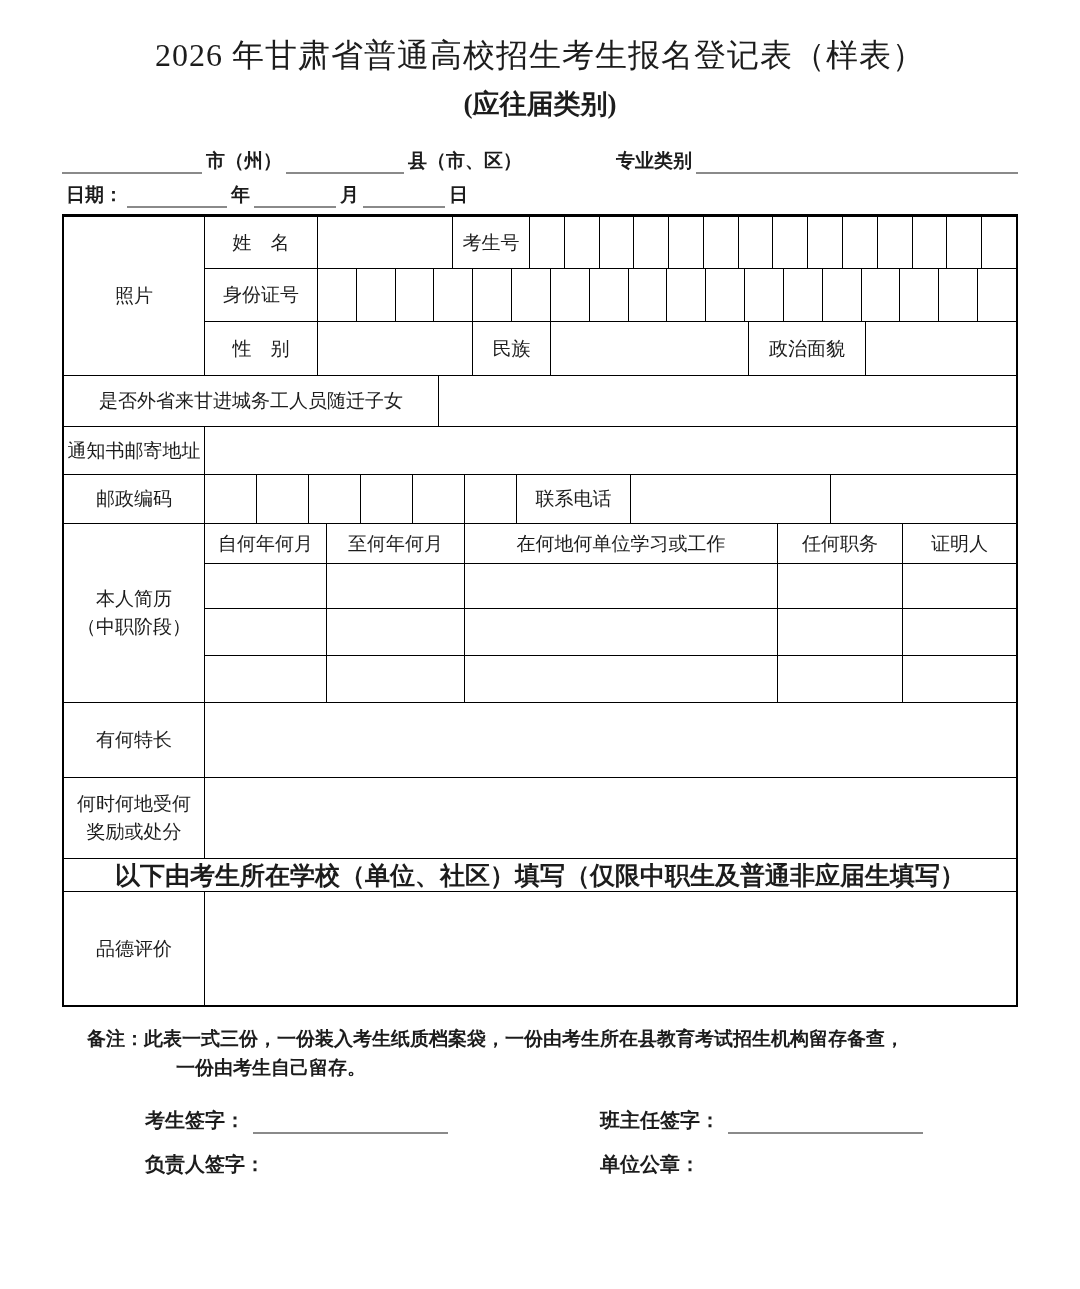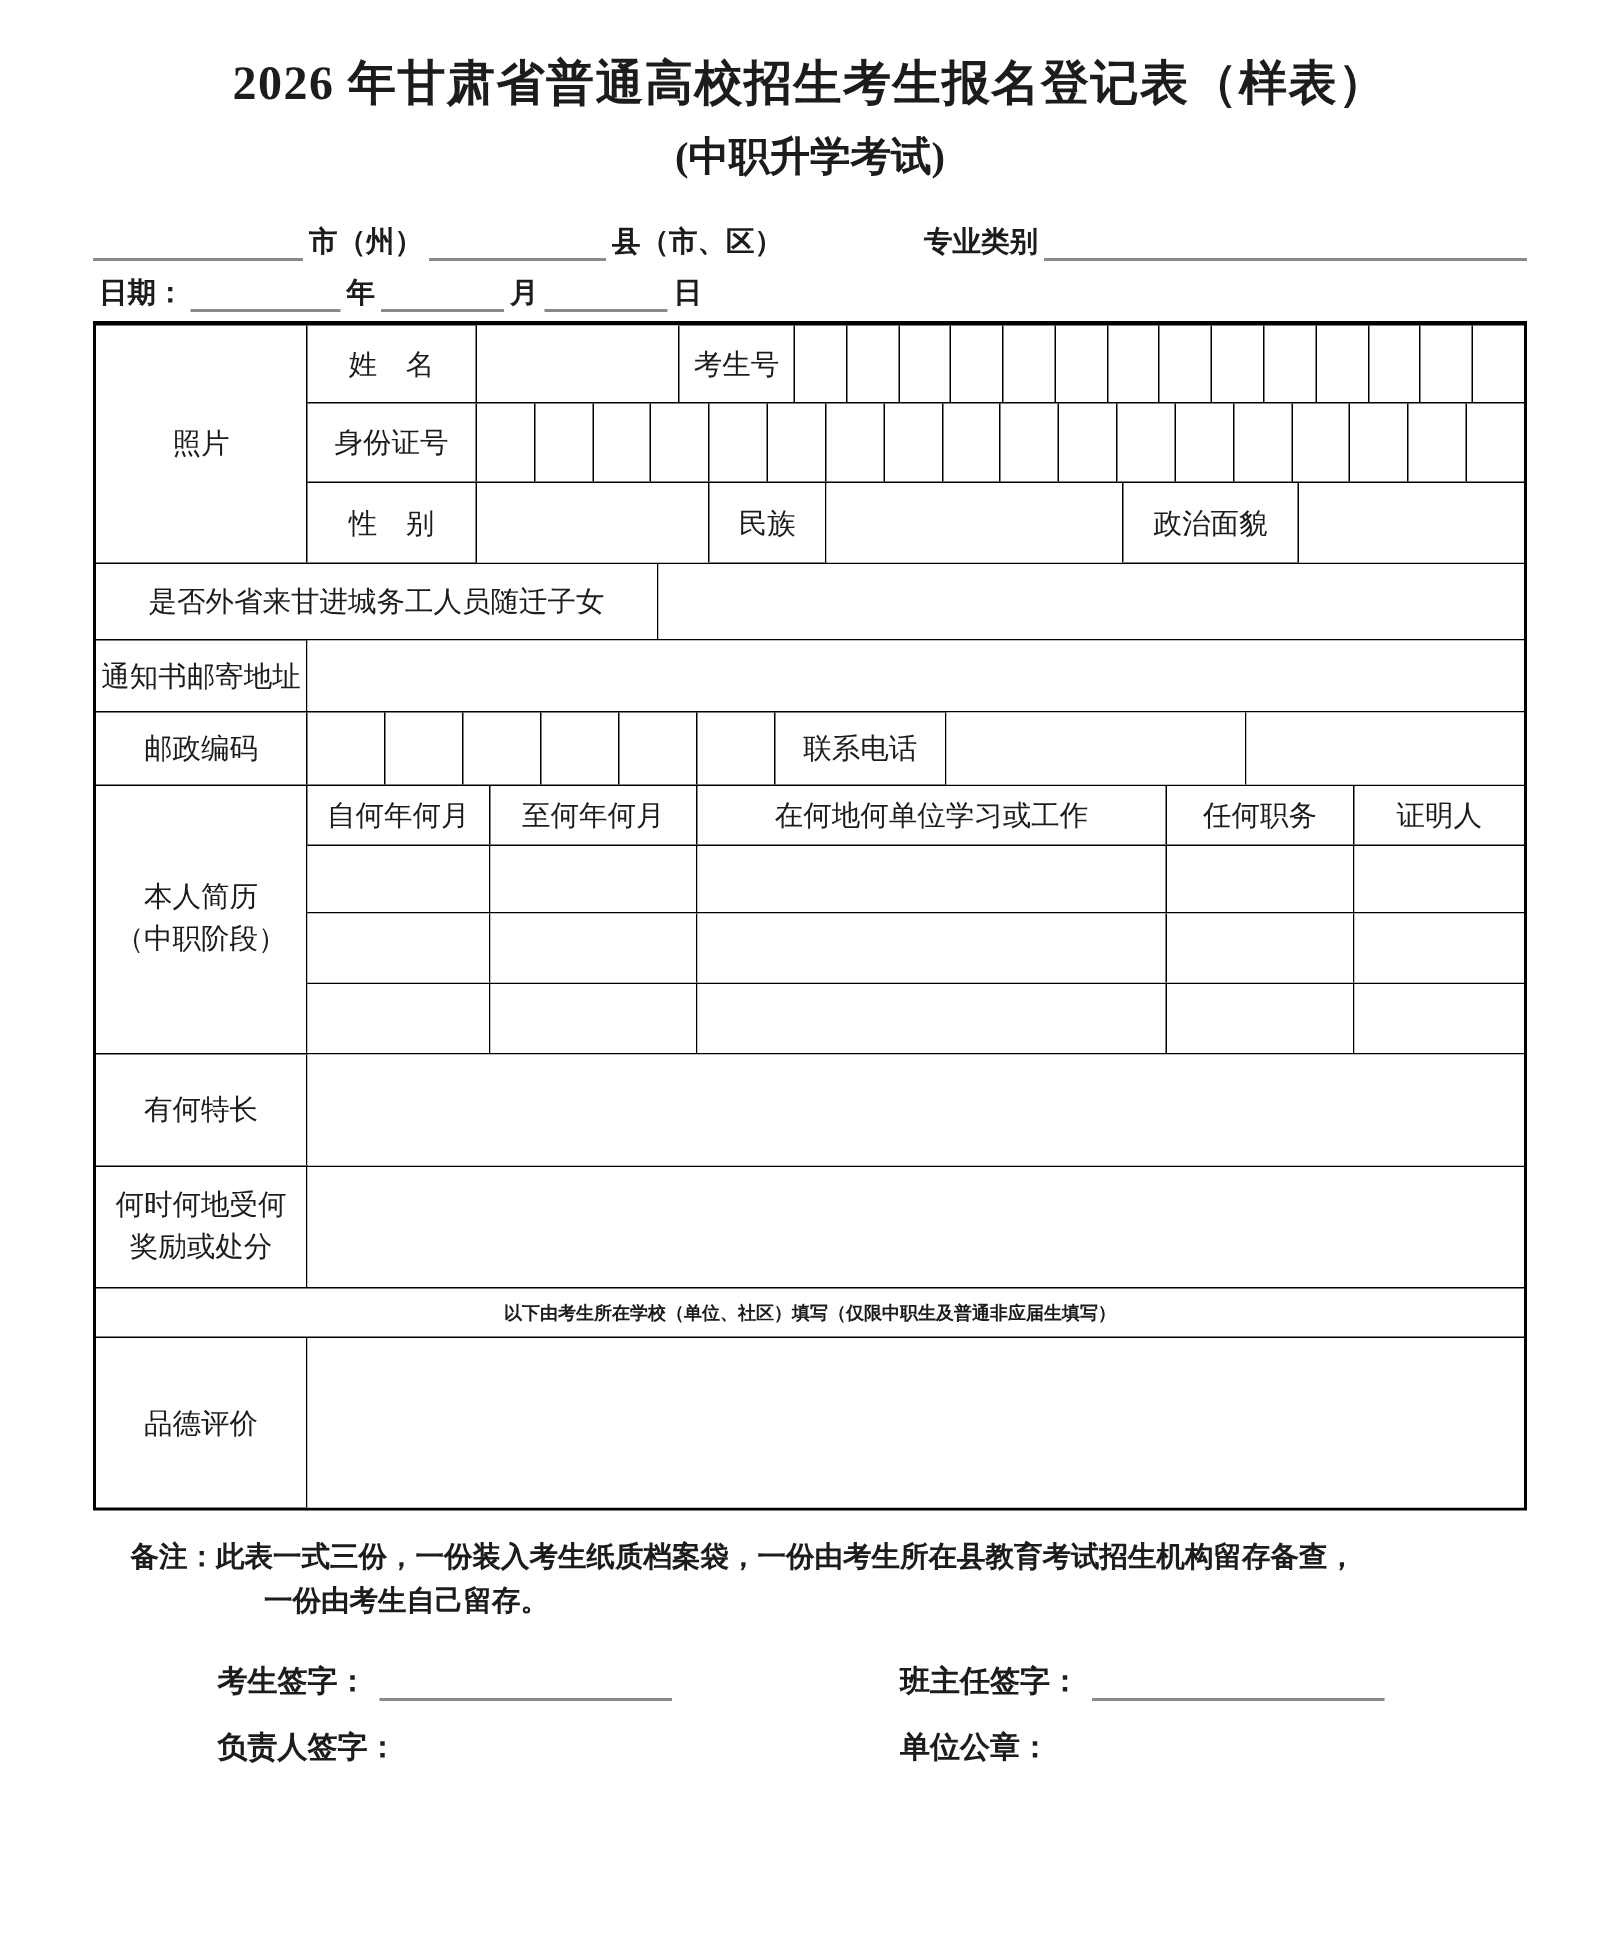--- a/index.html
+++ b/index.html
@@ -4,21 +4,21 @@
 <style>
   * { margin:0; padding:0; box-sizing:border-box; }
   body {
     width:1080px; height:1289px; background:#ffffff;
     font-family:"Liberation Serif","DejaVu Serif",serif;
     color:#1c1c1c;
   }
   .page { position:relative; width:1080px; height:1289px; overflow:hidden; }
 
   
-  .title1 { padding-top:34px; text-align:center; font-size:32px; font-weight:bold; letter-spacing:1px; }
+  .title1 { padding-top:34px; text-align:center; font-size:32px; font-weight:normal; letter-spacing:1px; }
   .title2 { margin-top:8px; text-align:center; font-size:27px; font-weight:bold; }
 
   
   .hline { margin-left:62px; width:956px; font-size:19px; font-weight:bold; display:flex; align-items:flex-end; }
   .hline1 { margin-top:26px; }
   .hline2 { margin-top:8px; margin-bottom:6px; }
   .ul { display:inline-block; border-bottom:2px solid #8a8a8a; align-self:flex-end; height:22px; }
   .ul-a { width:140px; } .ul-b { width:118px; }
   .ul-major { flex:1; }
   .gap-major { width:86px; }
@@ -33,21 +33,21 @@
   .rows { flex:1; display:flex; flex-direction:column; }
   .tr { display:flex; border-bottom:1px solid #000; }
   .tr:last-child { border-bottom:none; }
   .td { border-right:1px solid #000; display:flex; align-items:center; justify-content:center; font-size:19px; text-align:center; }
   .td:last-child { border-right:none; }
   .cells { display:flex; flex:1; }
   .cells .dcell { flex:1; border-right:1px solid #000; }
   .cells .dcell:last-child { border-right:none; }
   .fill { background:#fff; }
   .two-line { line-height:1.45; }
-  .full-note { flex:1; font-weight:bold; font-size:12px; display:flex; align-items:center; justify-content:center; }
+  .full-note { flex:1; font-weight:bold; font-size:25px; display:flex; align-items:center; justify-content:center; }
 
   
   .h52 { height:52px; } .h53 { height:53px; } .h45 { height:45px; } .h50 { height:50px; }
   .h47 { height:47px; } .h48 { height:48px; } .h40 { height:40px; } .h46 { height:46px; }
   .h74 { height:74px; } .h80 { height:80px; } .h33 { height:33px; } .h113 { height:113px; }
 
   
   .note { margin:18px 0 0 87px; width:830px; font-size:19px; font-weight:bold; line-height:1.5; }
   .note .indent { margin-left:89px; }
   .signrow { position:relative; margin-left:145px; width:880px; font-size:20px; font-weight:bold; height:30px; }
@@ -56,21 +56,21 @@
   .sr-left { position:absolute; left:0; bottom:0; display:flex; align-items:flex-end; }
   .sr-right { position:absolute; left:455px; bottom:0; display:flex; align-items:flex-end; }
   .sign-ul { display:inline-block; border-bottom:2px solid #8a8a8a; width:195px; height:22px; margin-left:8px; }
 </style>
 </head>
 <body>
 
 <div class="page">
 
   <div class="title1">2026 年甘肃省普通高校招生考生报名登记表（样表）</div>
-  <div class="title2">(中职升学考试)</div>
+  <div class="title2">(应往届类别)</div>
 
   <div class="hline hline1">
     <span class="ul ul-a"></span>
     <span class="hl-txt">市（州）</span>
     <span class="ul ul-b"></span>
     <span class="hl-txt">县（市、区）</span>
     <span class="gap-major"></span>
     <span class="hl-txt">专业类别</span>
     <span class="ul ul-major"></span>
   </div>

